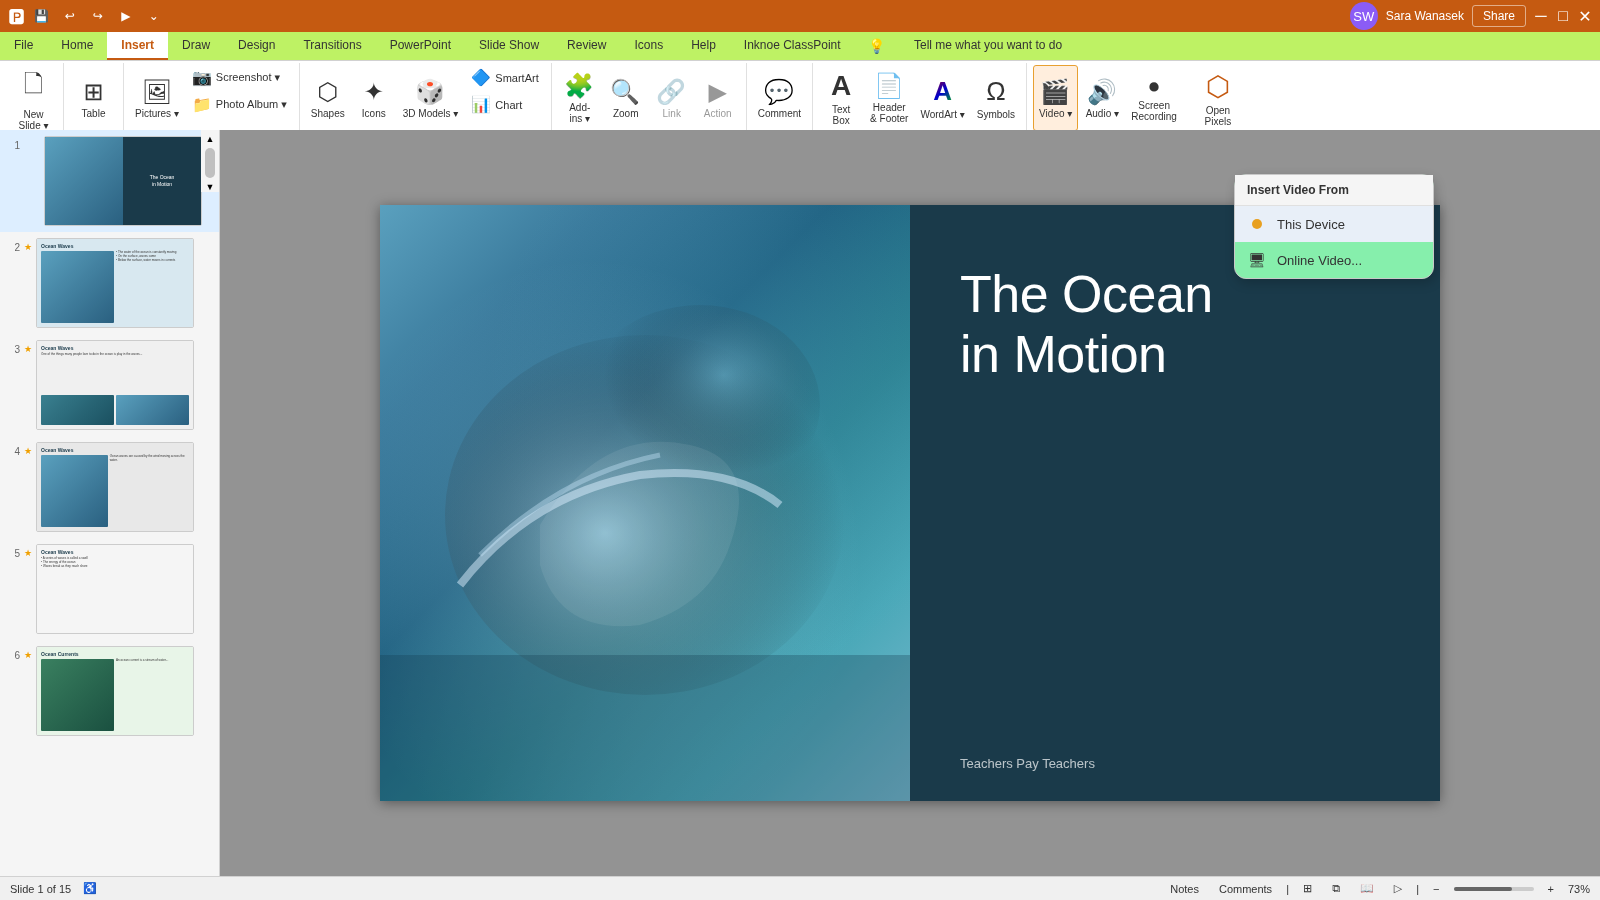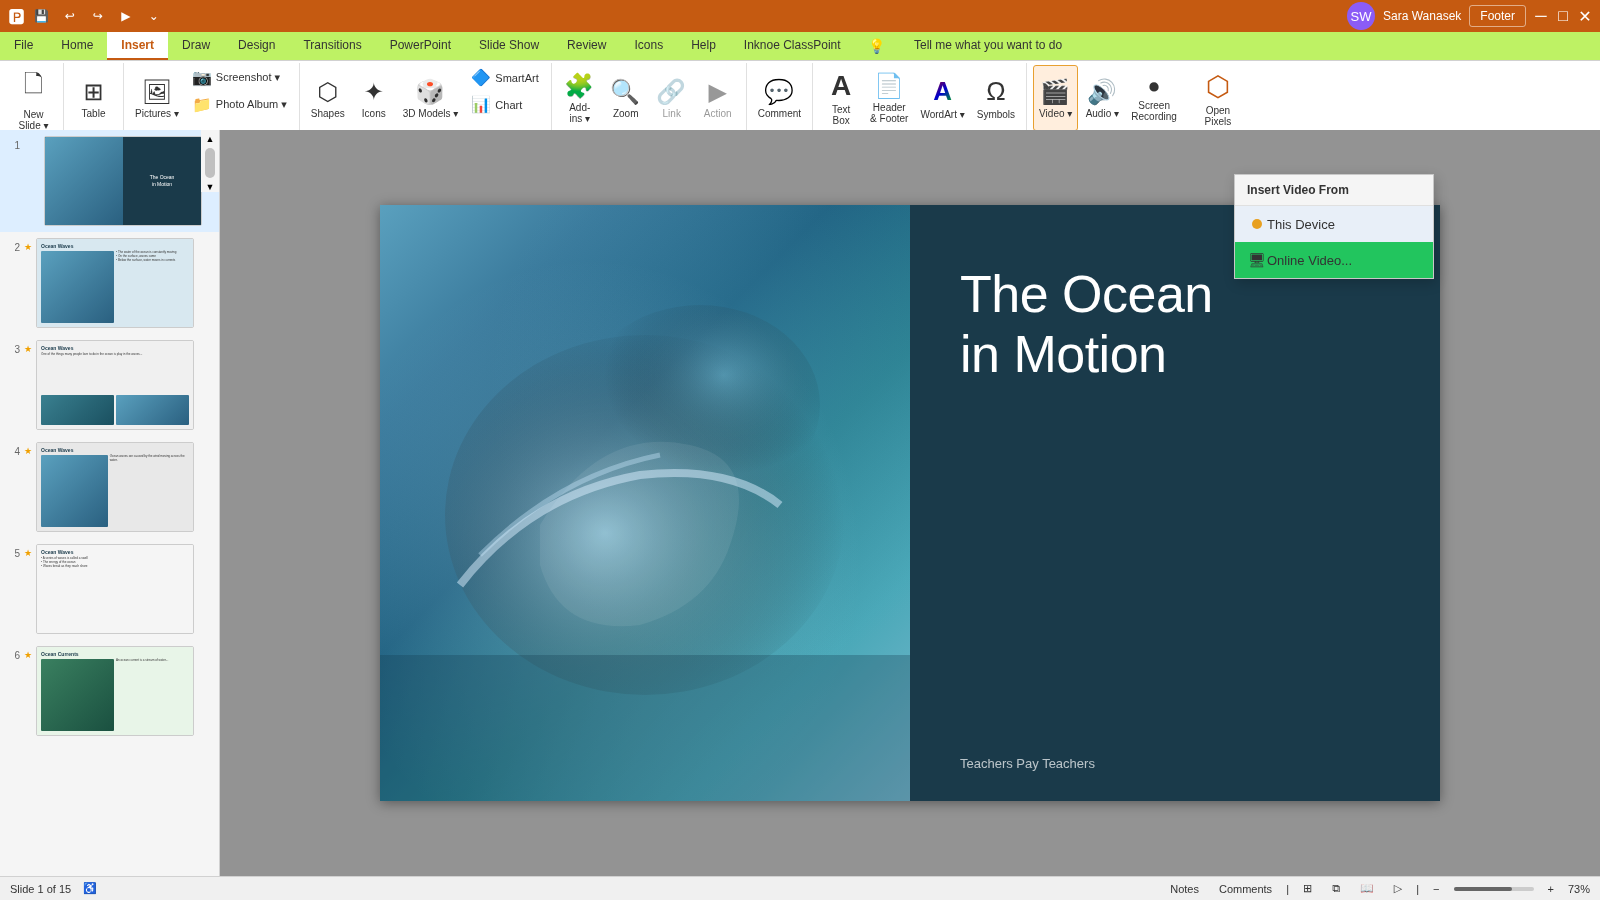--- a/index.html
+++ b/index.html
@@ -126,40 +126,41 @@
       background: radial-gradient(ellipse at 40% 60%, rgba(180,220,240,0.3) 0%, transparent 60%),
                   radial-gradient(ellipse at 70% 30%, rgba(100,180,210,0.2) 0%, transparent 50%);
     }
     .slide-title { color: white; font-size: 52px; font-weight: 300; line-height: 1.15; letter-spacing: -0.5px; }
 
     
     #video-dropdown {
       position: absolute;
       top: 174px;
       right: 166px;
-      background: #22c55e;
+      background: #86efac;
       border: 1px solid #c8c8c8;
       box-shadow: 2px 4px 12px rgba(0,0,0,0.2);
       min-width: 200px;
       z-index: 1000;
-      border-radius: 0;
+      border-radius: 12px;
       margin-left: 28px;
     }
     .dropdown-header {
       padding: 8px 12px;
       font-size: 12px;
       color: #333;
       font-weight: 600;
       border-bottom: 1px solid #e0e0e0;
       background: #f5f5f5;
     }
     .dropdown-item {
       display: flex;
       align-items: center;
       padding: 8px 12px;
+      gap: 10px;
       cursor: pointer;
       font-size: 13px;
       color: #333;
     }
     .dropdown-item.highlighted { background: #e8eff8; }
     .dropdown-item-icon { width: 20px; height: 20px; display: flex; align-items: center; justify-content: center; }
     .dot-icon { width: 10px; height: 10px; border-radius: 50%; background: #e8a020; }
 
     
     #status-bar {
@@ -191,21 +192,21 @@
     <span style="font-size:18px;">🅿</span>
     <div class="qat-btn">💾</div>
     <div class="qat-btn">↩</div>
     <div class="qat-btn">↪</div>
     <div class="qat-btn">▶</div>
     <div class="qat-btn">⌄</div>
   </div>
   <div id="title-bar-right">
     <div class="avatar-circle">SW</div>
     <span style="font-size:12px;">Sara Wanasek</span>
-    <button style="background:transparent;border:1px solid rgba(255,255,255,0.5);color:white;padding:3px 10px;border-radius:3px;cursor:pointer;font-size:12px;">Footer</button>
+    <button style="background:transparent;border:1px solid rgba(255,255,255,0.5);color:white;padding:3px 10px;border-radius:3px;cursor:pointer;font-size:12px;">Share</button>
     <div class="title-bar-btn">─</div>
     <div class="title-bar-btn">□</div>
     <div class="title-bar-btn">✕</div>
   </div>
 </div>
 
 <div id="ribbon">
   <div id="ribbon-tabs">
     <div class="ribbon-tab">File</div>
     <div class="ribbon-tab">Home</div>

